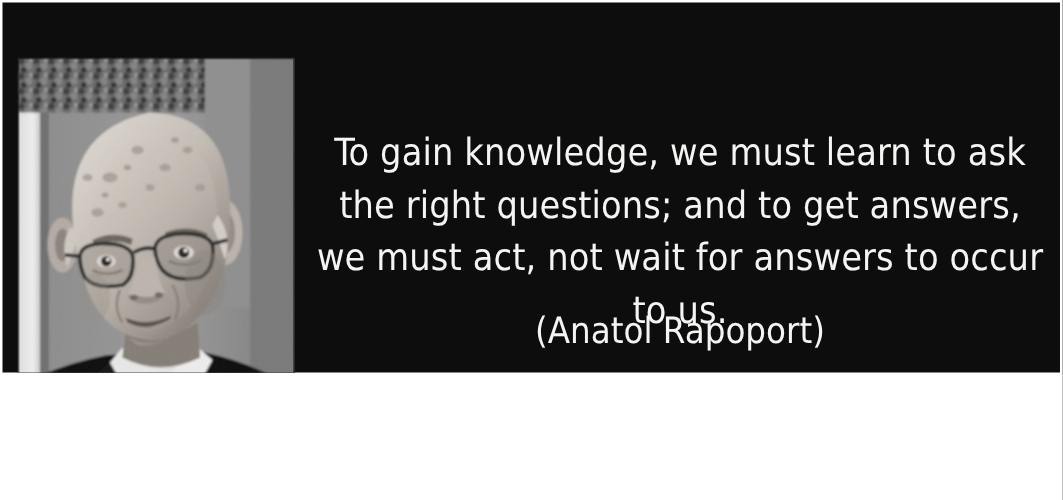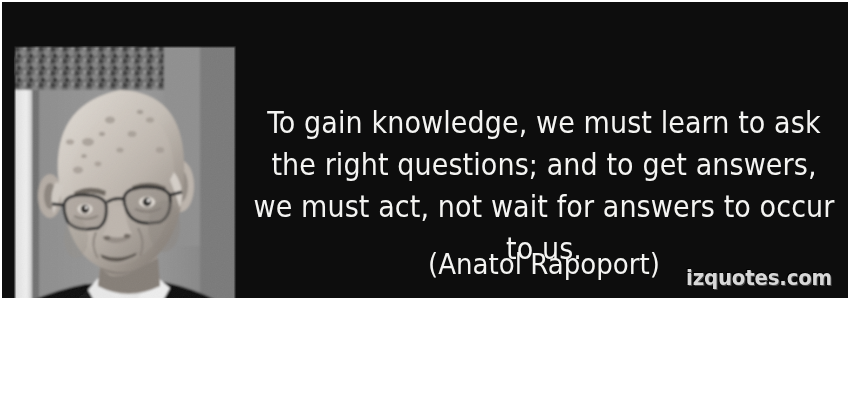--- a/index.html
+++ b/index.html
@@ -263,15 +263,14 @@
   </div>
 
   <div id="quote-block">
     <p id="quote-text">To gain knowledge, we must learn to ask the right questions; and to get answers, we must act, not wait for answers to occur to us.</p>
   </div>
 
   <div id="attribution-block">
     <p id="attribution-text">(Anatol Rapoport)</p>
   </div>
 
-  <div id="watermark">izquotes.com</div>
 
 </div>
 
 </body></html>

